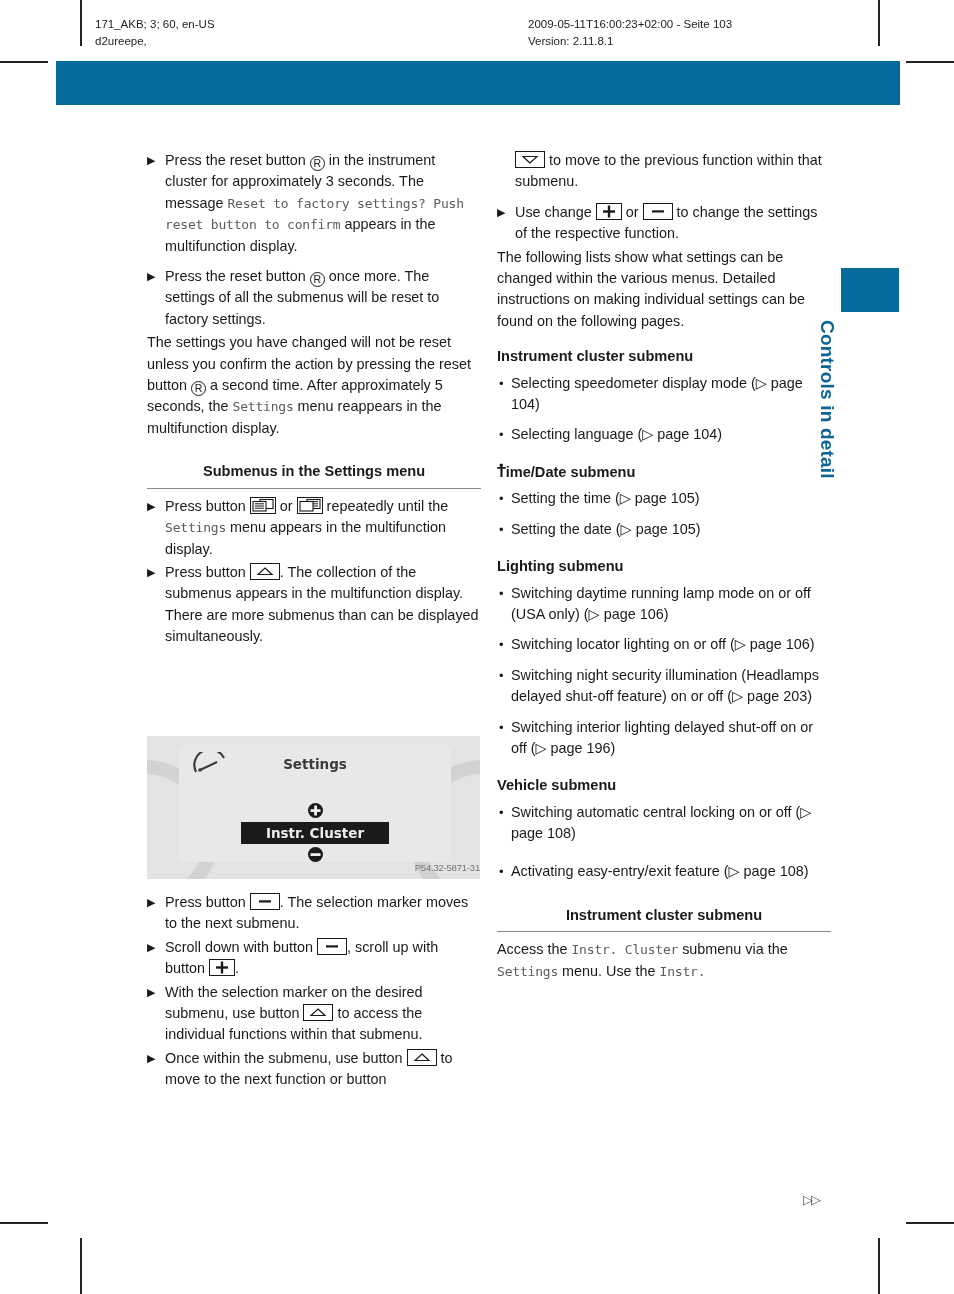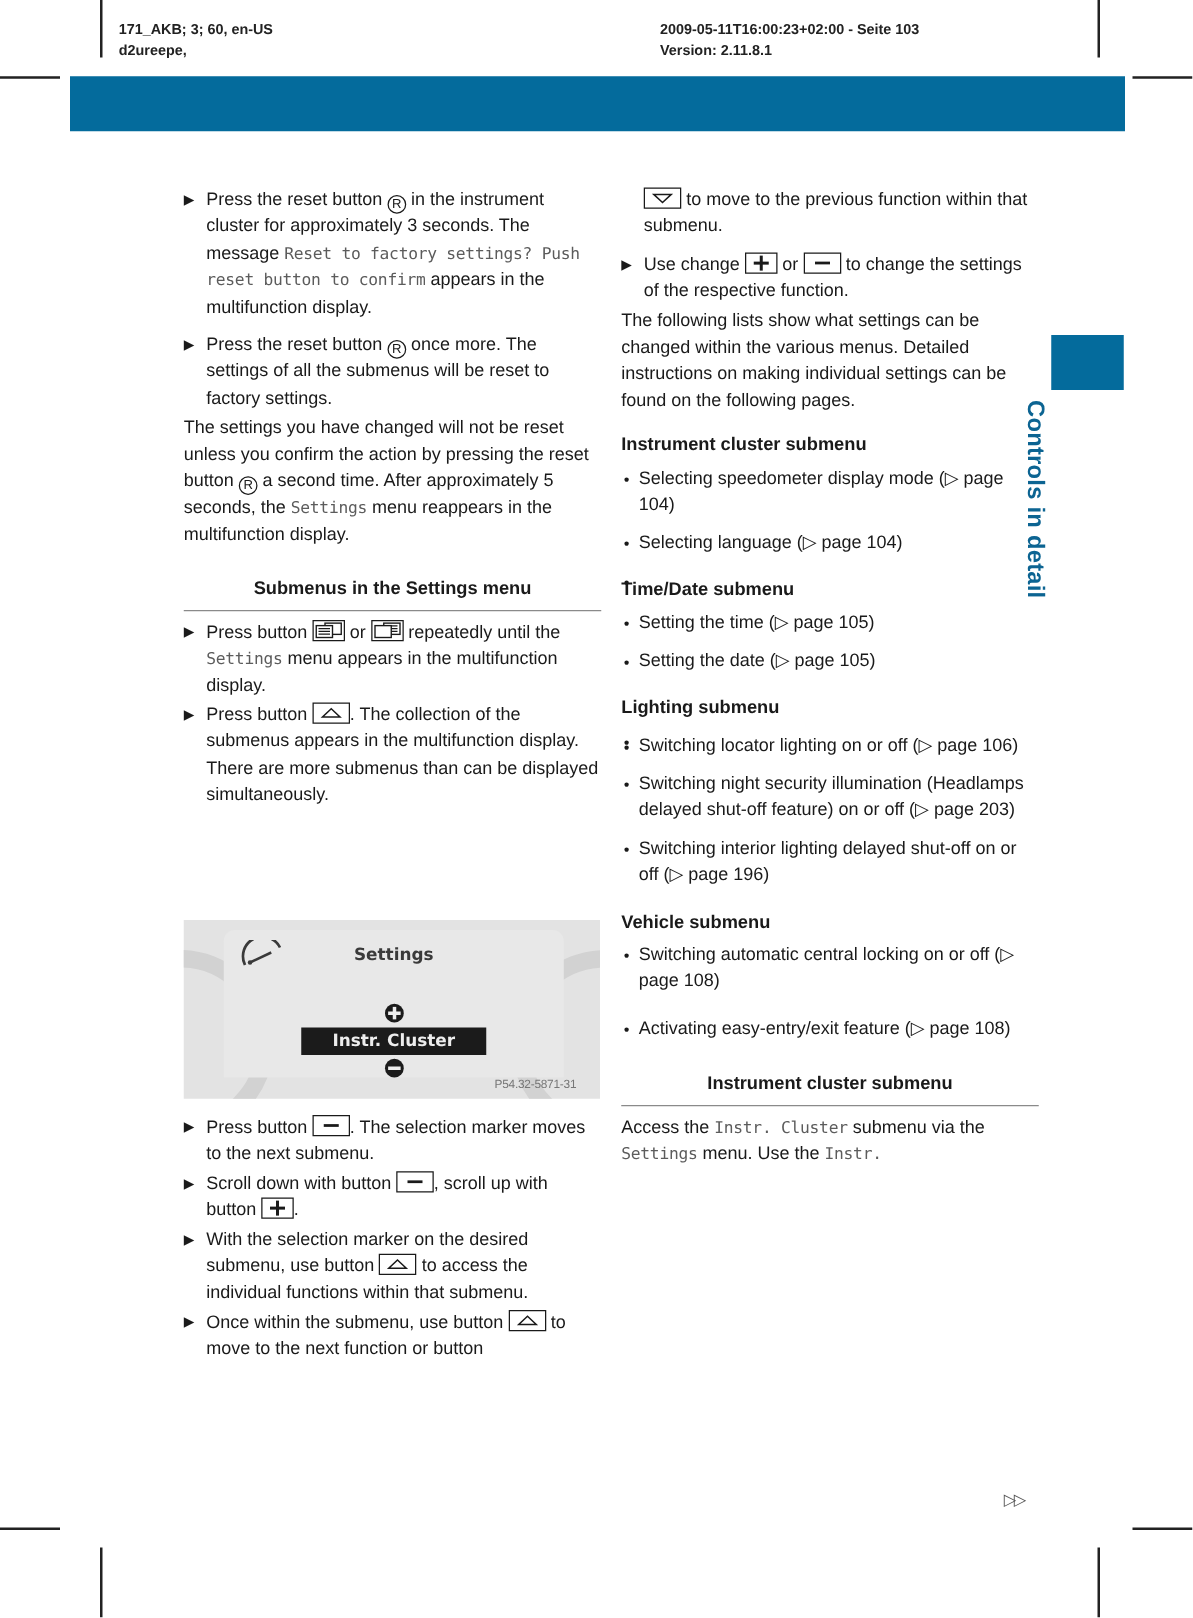--- a/index.html
+++ b/index.html
@@ -10,21 +10,21 @@
     font-family: "Liberation Sans", sans-serif;
     color: #1a1a1a;
     position: relative;
     overflow: hidden;
   }
 
   
   .crop { position: absolute; background: #222; }
 
   
-  .meta { position: absolute; top: 16px; font-size: 11.5px; color: #222; line-height: 17px; font-weight: bold; }
+  .meta { position: absolute; top: 16px; font-size: 11.5px; color: #222; line-height: 17px; }
   .meta-left  { left: 95px; }
   .meta-right { left: 528px; }
 
   
   .headerband {
     position: absolute; left: 56px; top: 61px; width: 844px; height: 44px;
     background: #046b9c;
   }
   .header-divider {
     position: absolute; left: 824px; top: 72px; width: 2px; height: 34px;
@@ -143,21 +143,21 @@
     display: flex; align-items: center; justify-content: center;
     font-family: "DejaVu Sans", sans-serif;
   }
   .fig-plus, .fig-minus {
     position: absolute; left: 124px; width: 24px; height: 16px;
     display: flex; align-items: center; justify-content: center;
   }
   .fig-plus { top: 58px; }
   .fig-minus { top: 102px; }
   .fig-caption {
-    position: absolute; right: 19px; bottom: 6px;
+    position: absolute; right: 0; bottom: 6px;
     font-size: 9.5px; color: #777; font-family: "Liberation Sans", sans-serif;
     letter-spacing: -0.2px;
   }
 
   
   .cont {
     position: absolute; left: 803px; top: 1192px;
     font-size: 13px; color: #555; letter-spacing: -2px;
   }
 </style>
@@ -338,21 +338,21 @@
 
   <div class="spacer-s"></div>
 
   <h3 class="sec">Time/Date submenu</h3>
   <div class="bullet"><span class="bullet-mark">•</span><span>Setting the time (▷ page 105)</span></div>
   <div class="bullet"><span class="bullet-mark">•</span><span>Setting the date (▷ page 105)</span></div>
 
   <div class="spacer-s"></div>
 
   <h3 class="sec">Lighting submenu</h3>
-  <div class="bullet"><span class="bullet-mark">•</span></div>
+  <div class="bullet"><span class="bullet-mark">•</span><span>Switching daytime running lamp mode on or off (USA only) (▷ page 106)</span></div>
   <div class="bullet"><span class="bullet-mark">•</span><span>Switching locator lighting on or off (▷ page 106)</span></div>
   <div class="bullet"><span class="bullet-mark">•</span><span>Switching night security illumination (Headlamps delayed shut-off feature) on or off (▷ page 203)</span></div>
   <div class="bullet"><span class="bullet-mark">•</span><span>Switching interior lighting delayed shut-off on or off (▷ page 196)</span></div>
 
   <div class="spacer-s"></div>
 
   <h3 class="sec">Vehicle submenu</h3>
   <div class="bullet"><span class="bullet-mark">•</span><span>Switching automatic central locking on or off (▷ page 108)</span></div>
 
   <div class="spacer-s"></div>

